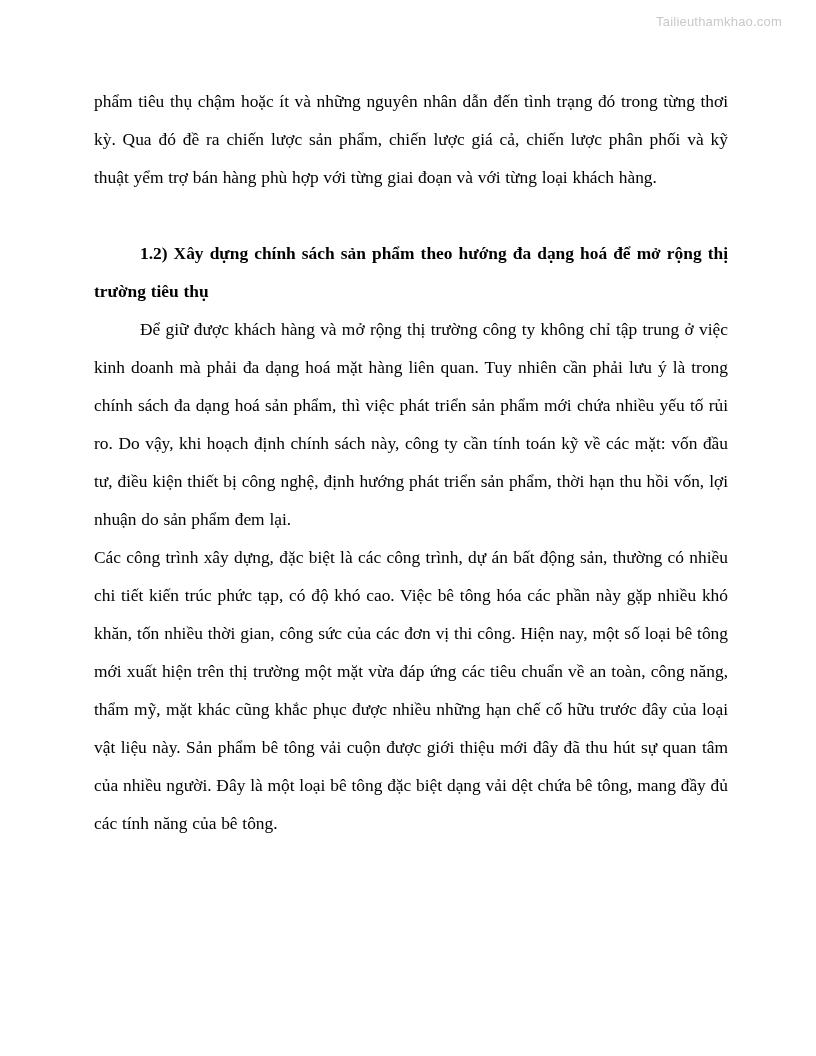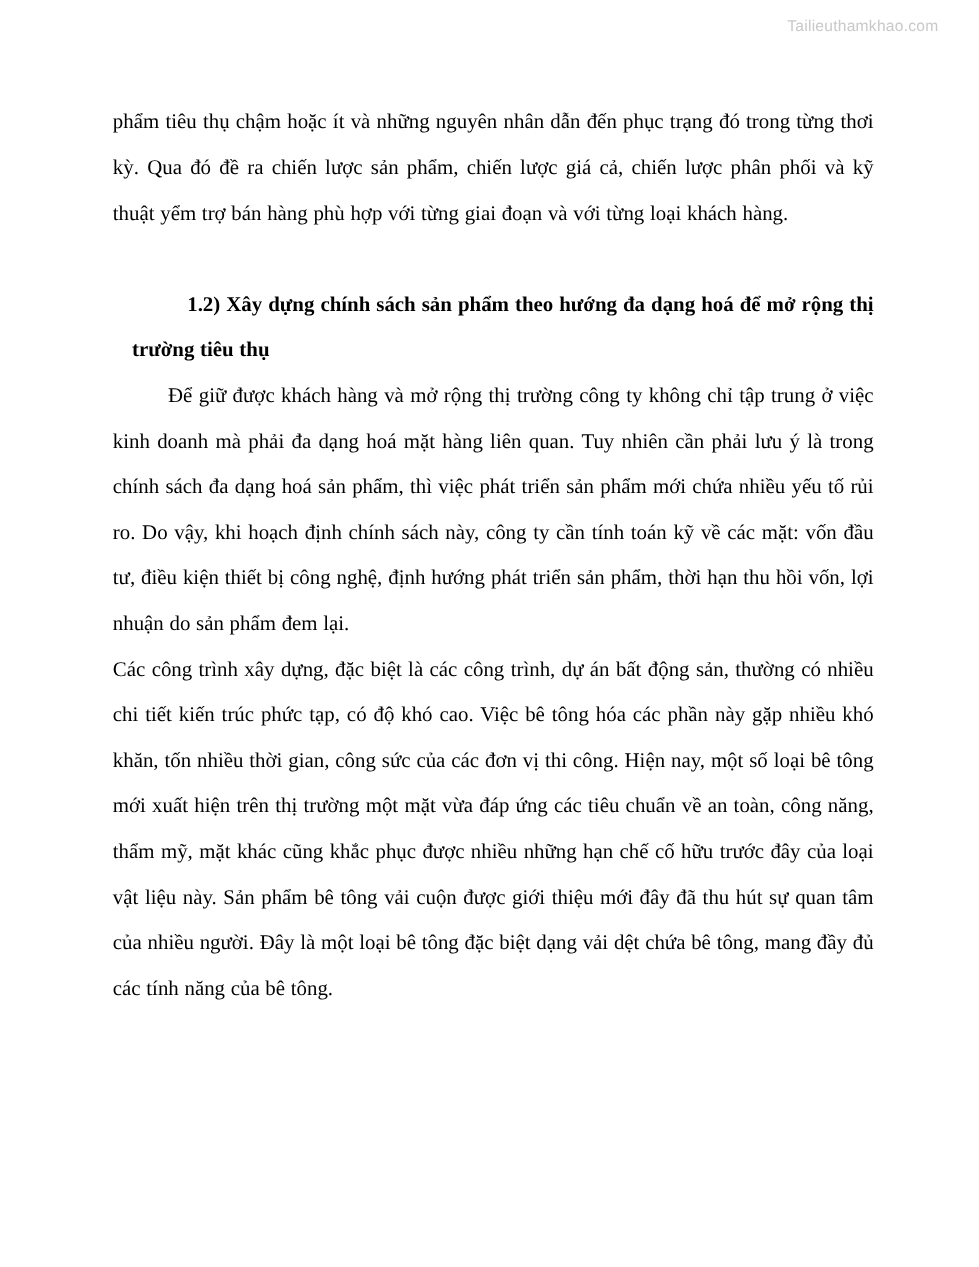--- a/index.html
+++ b/index.html
@@ -45,36 +45,35 @@
     text-align: justify;
     text-justify: inter-word;
     word-spacing: 0.4px;
   }
   p.indent {
     text-indent: 46px;
   }
   p.heading {
     font-weight: bold;
     text-indent: 46px;
-    margin-left: 16px;
   }
   .gap-large {
     height: 38px;
   }
 </style>
 </head>
 <body>
 
 <div class="page">
 
   <div class="watermark">Tailieuthamkhao.com</div>
 
   <div class="content">
 
-    <p class="body">phẩm tiêu thụ chậm hoặc ít và  những nguyên nhân dẫn đến phục trạng đó trong từng thơi kỳ. Qua đó đề ra chiến lược sản phẩm, chiến lược giá cả, chiến lược phân phối và kỹ thuật yểm trợ bán hàng phù hợp với từng giai đoạn và với từng loại khách hàng.</p>
+    <p class="body">phẩm tiêu thụ chậm hoặc ít và  những nguyên nhân dẫn đến tình trạng đó trong từng thơi kỳ. Qua đó đề ra chiến lược sản phẩm, chiến lược giá cả, chiến lược phân phối và kỹ thuật yểm trợ bán hàng phù hợp với từng giai đoạn và với từng loại khách hàng.</p>
 
     <div class="gap-large"></div>
 
     <p class="heading">1.2) Xây dựng chính sách sản phẩm theo hướng đa dạng hoá để mở rộng thị trường tiêu thụ</p>
 
 
     <p class="indent">Để giữ được khách hàng và mở rộng thị trường công ty không chỉ tập trung ở việc kinh doanh mà phải đa dạng hoá mặt hàng liên quan. Tuy nhiên cần phải lưu ý là trong chính sách đa dạng hoá sản phẩm, thì việc phát triển sản phẩm mới chứa nhiều yếu tố rủi ro. Do vậy, khi hoạch định chính sách này, công ty cần tính toán kỹ về các mặt: vốn đầu tư, điều kiện thiết bị công nghệ, định hướng phát triển sản phẩm, thời hạn thu hồi vốn, lợi nhuận do sản phẩm đem lại.</p>
 
     <p class="body">Các công trình xây dựng, đặc biệt là các công trình, dự án bất động sản, thường có nhiều chi tiết kiến trúc phức tạp, có độ khó cao. Việc bê tông hóa các phần này gặp nhiều khó khăn, tốn nhiều thời gian, công sức của các đơn vị thi công. Hiện nay, một số loại bê tông mới xuất hiện trên thị trường một mặt vừa đáp ứng các tiêu chuẩn về an toàn, công năng, thẩm mỹ, mặt khác cũng khắc phục được nhiều những hạn chế cố hữu trước đây của loại vật liệu này. Sản phẩm bê tông vải cuộn được giới thiệu mới đây đã thu hút sự quan tâm của nhiều người. Đây là một loại bê tông đặc biệt dạng vải dệt chứa bê tông, mang đầy đủ các tính năng của bê tông.</p>
 

